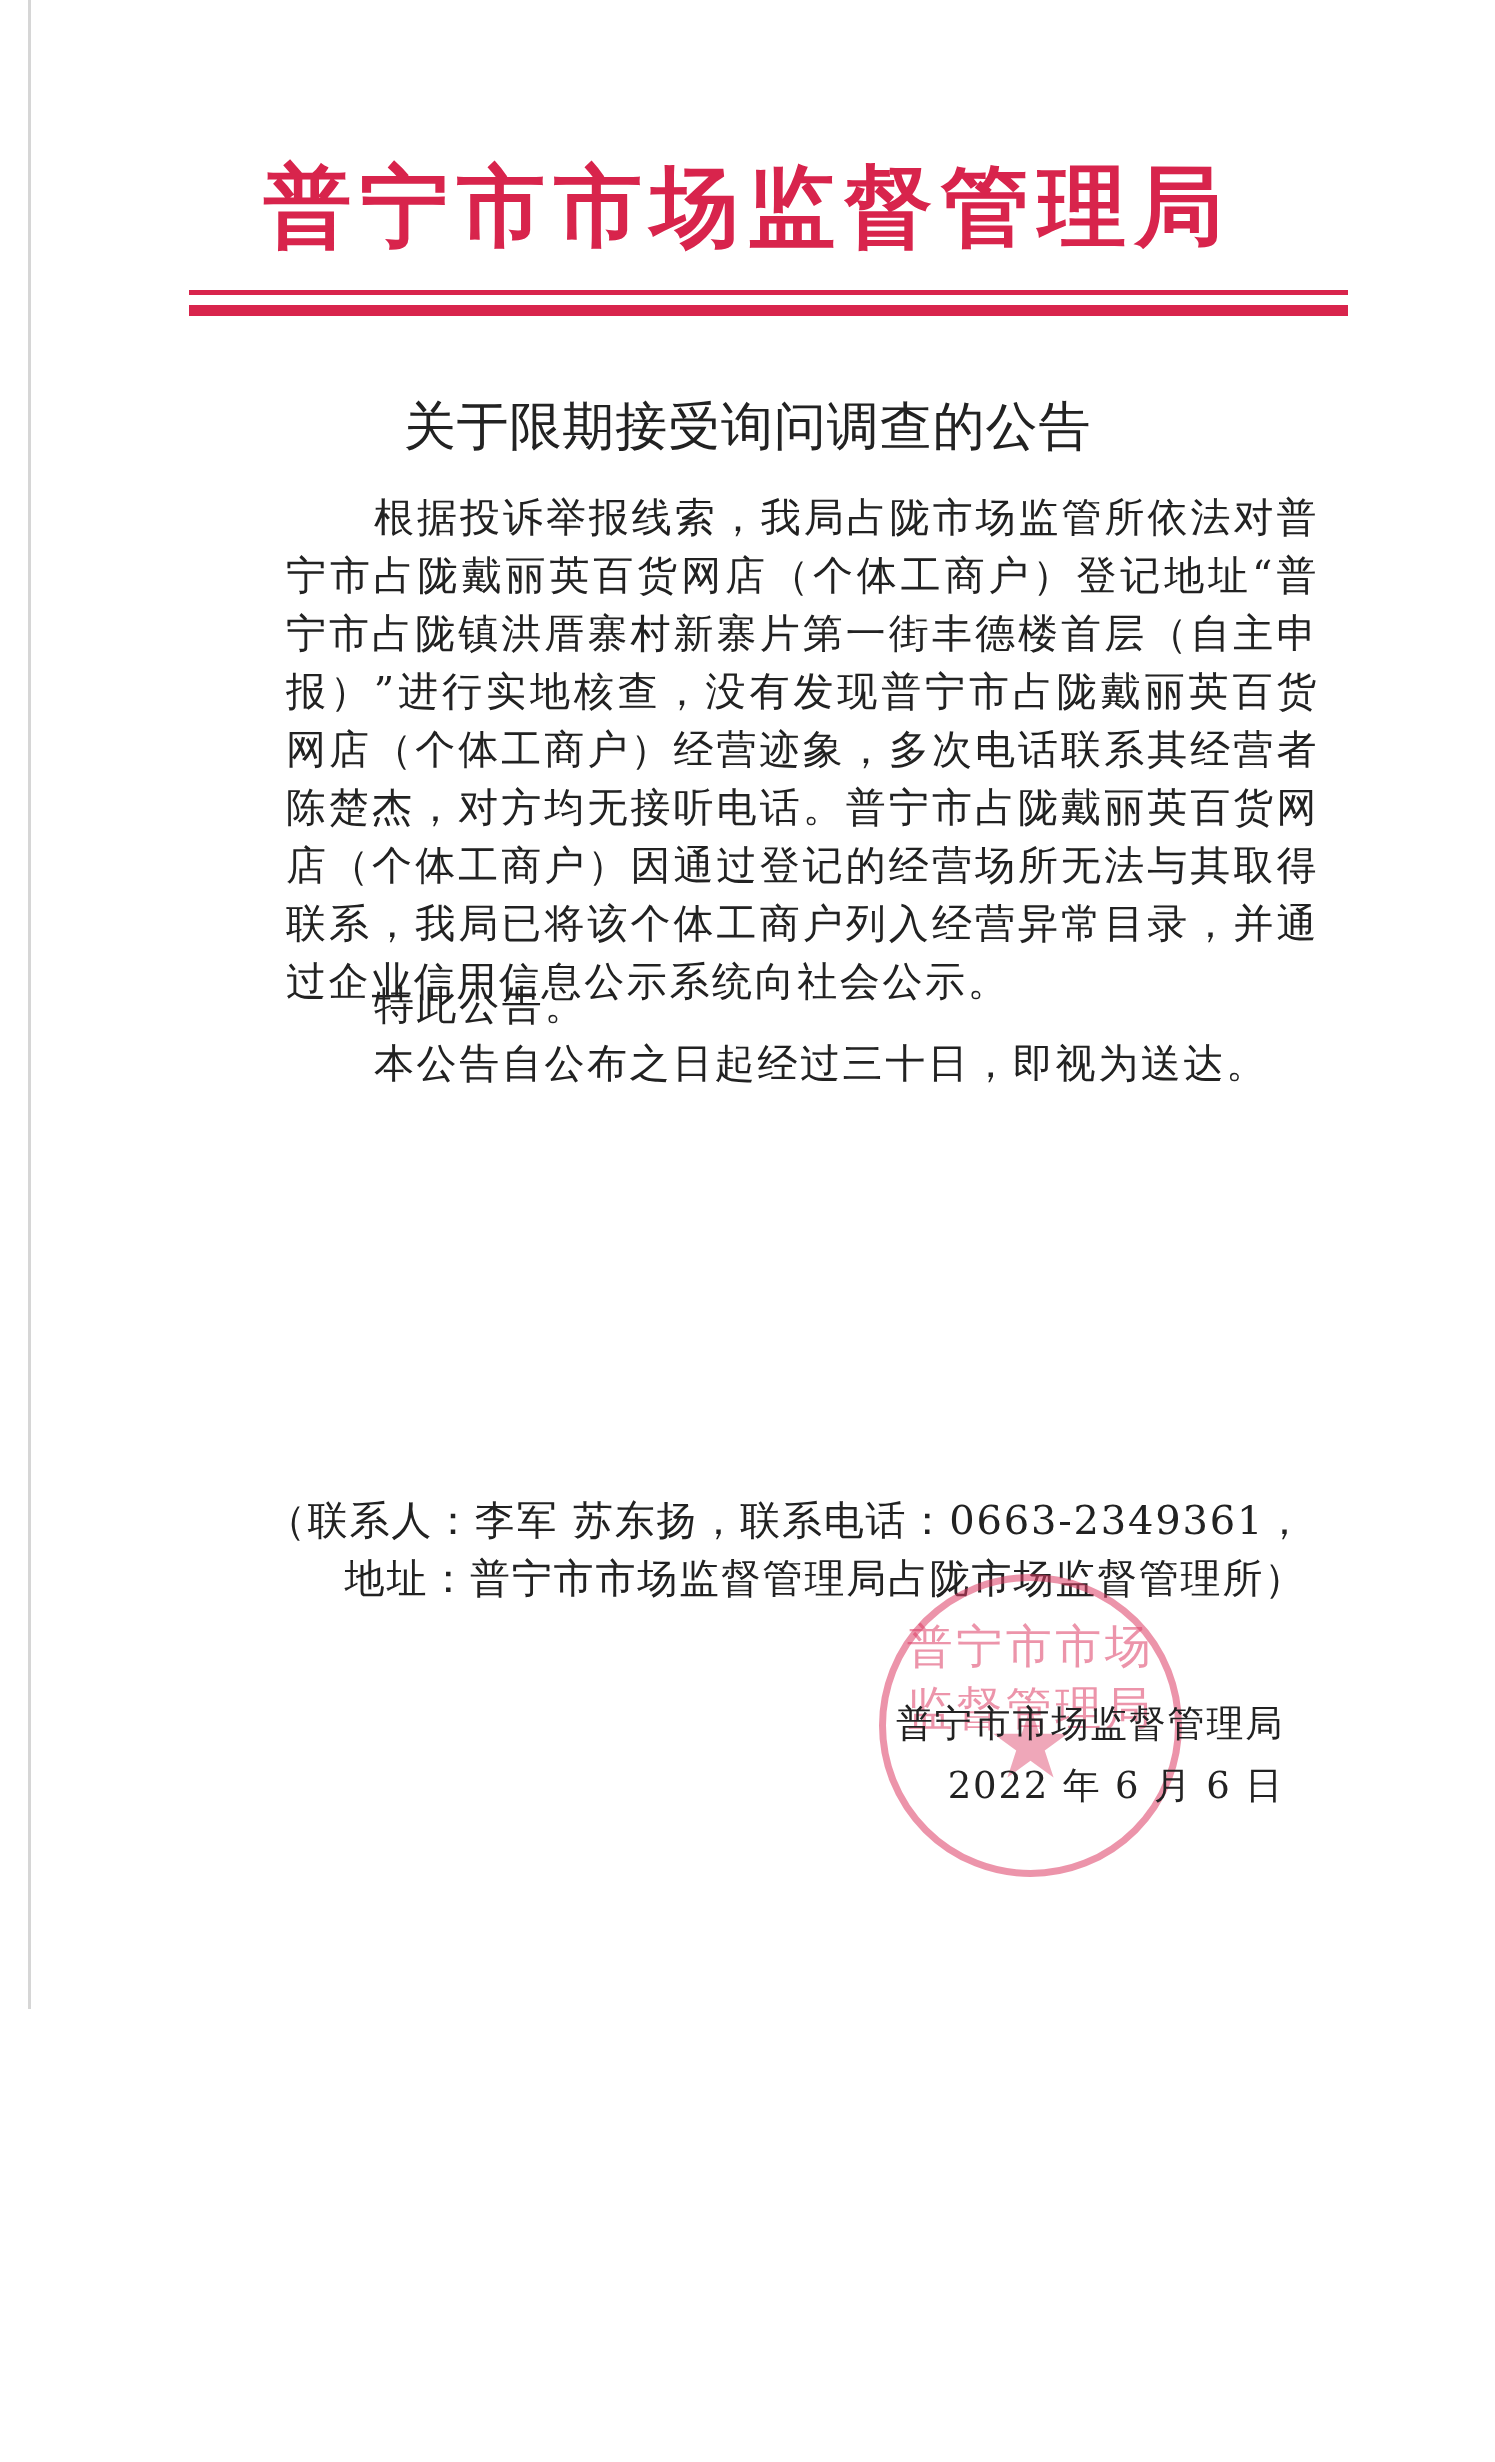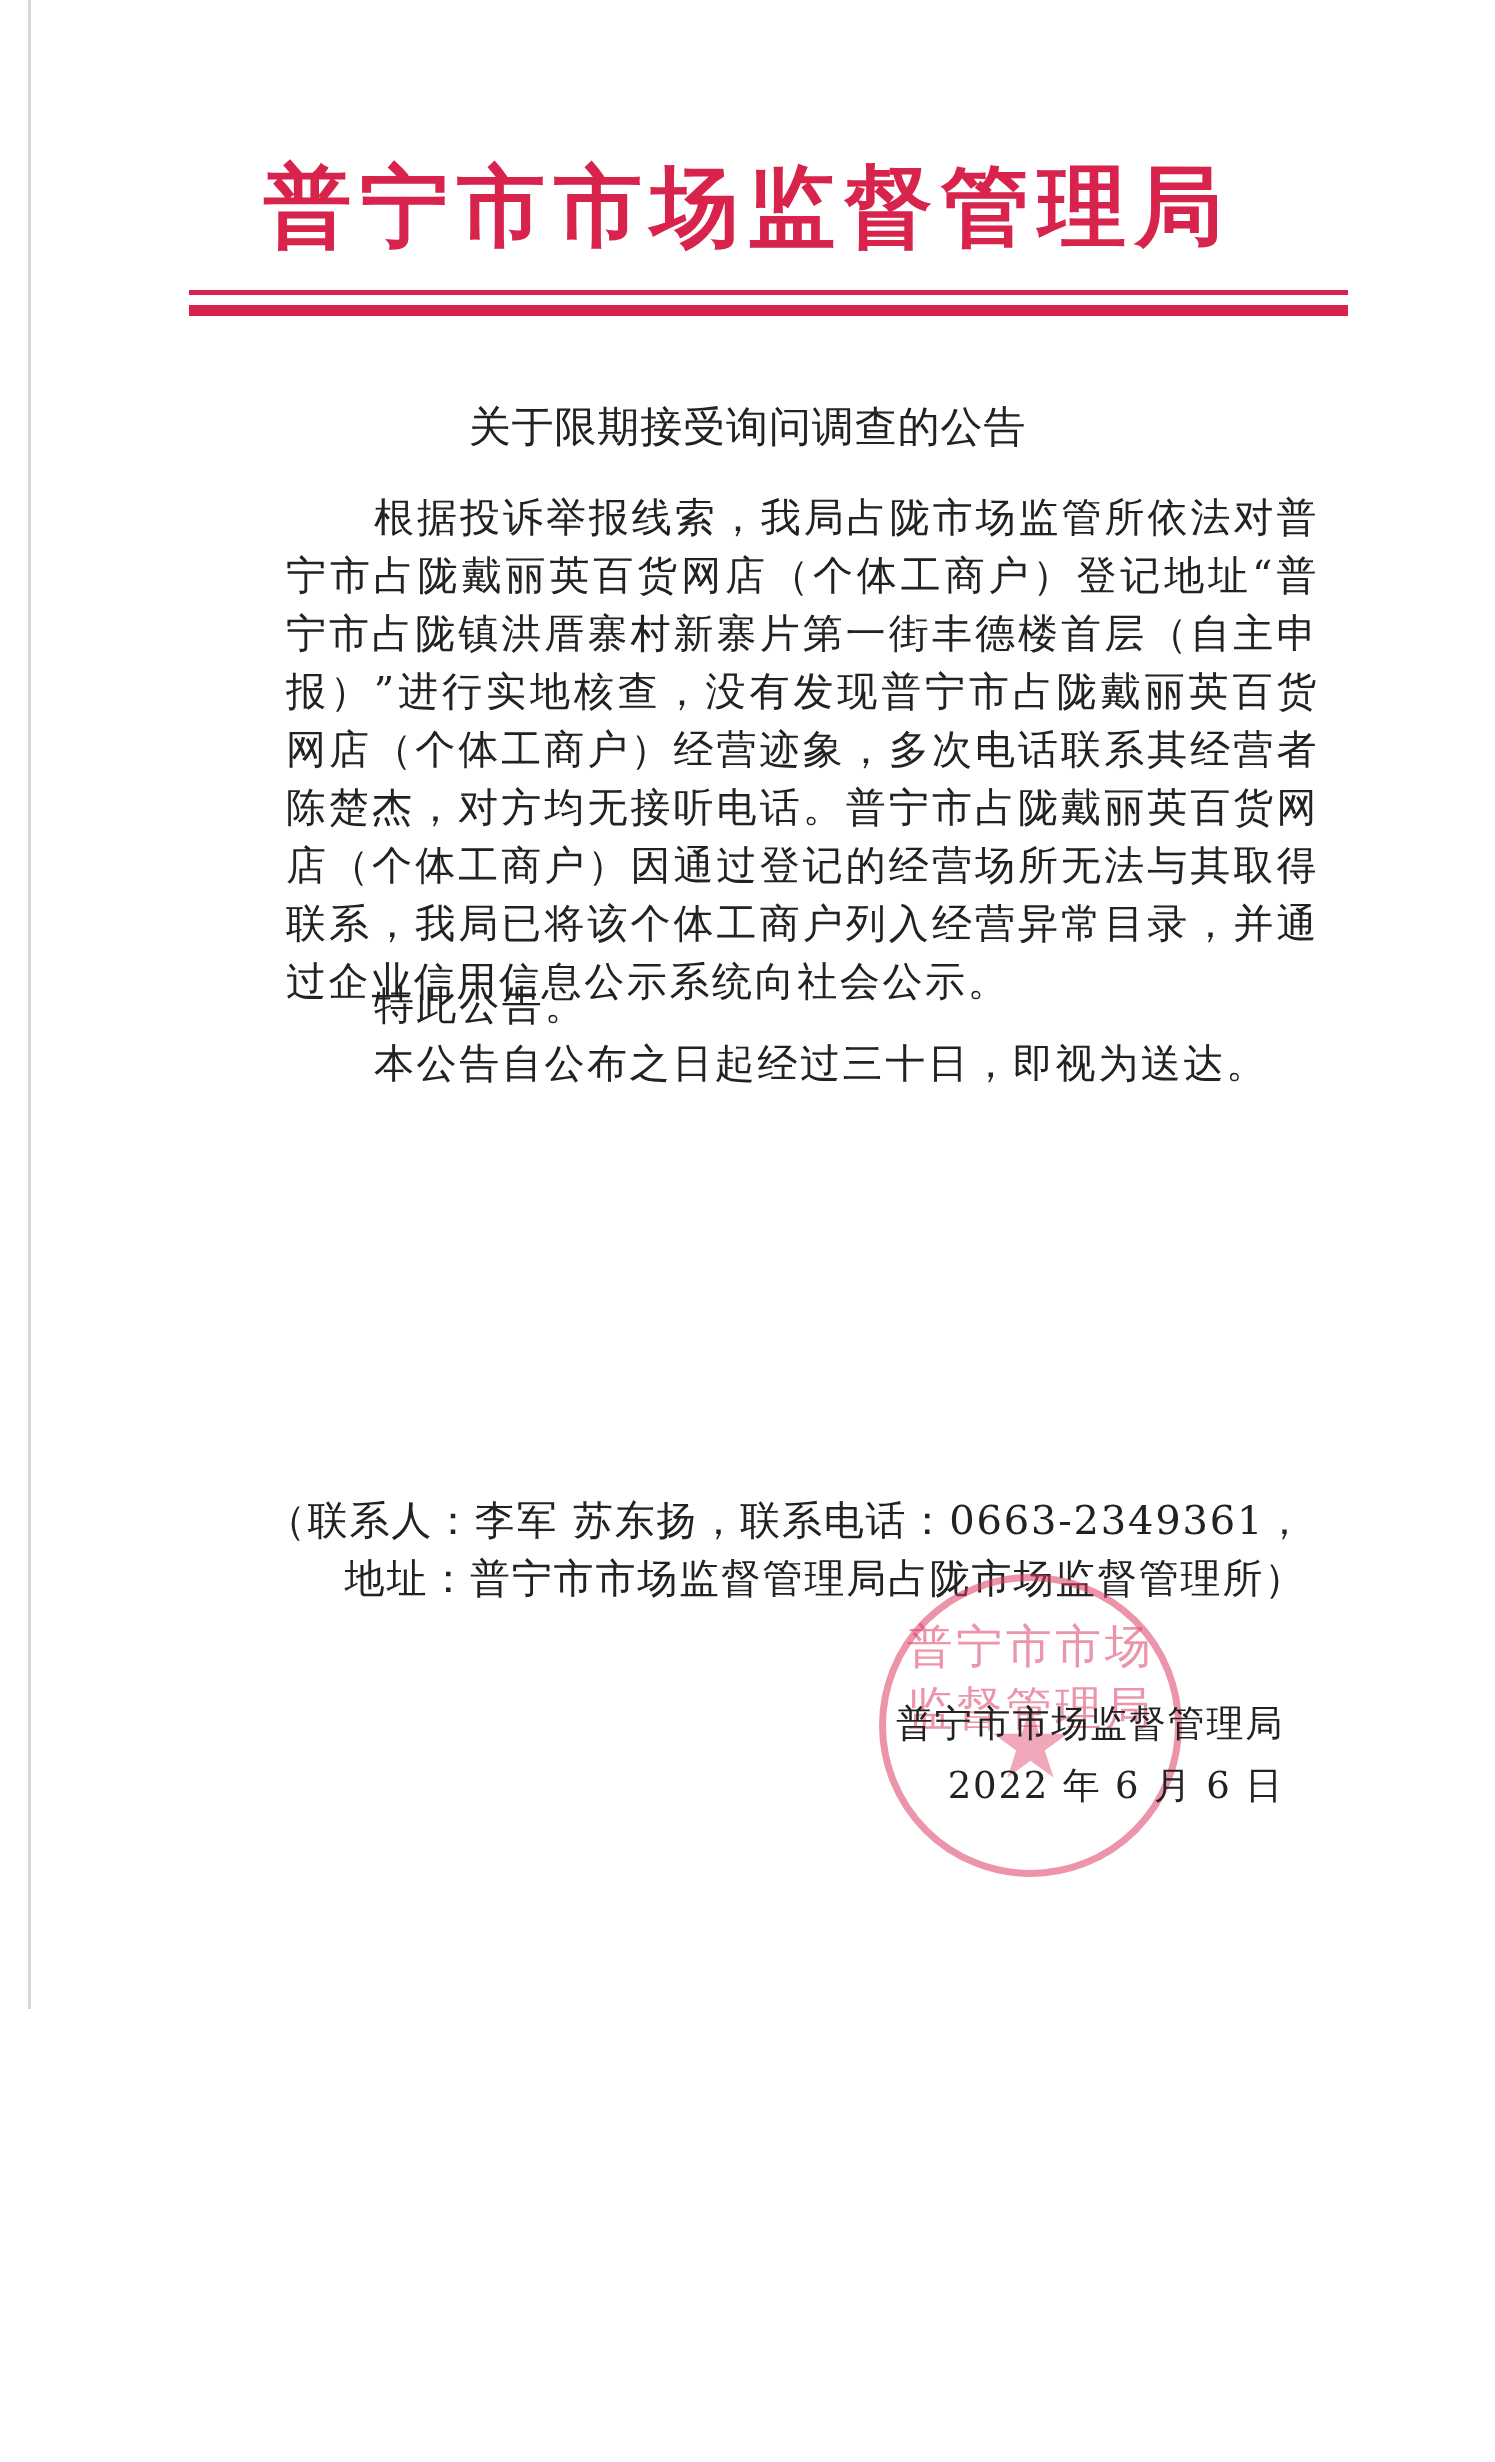--- a/index.html
+++ b/index.html
@@ -1,21 +1,21 @@
 <!DOCTYPE html>
 <html style="font-size:14px"><head>
 <meta charset="utf-8">
 <style>
   html,body{margin:0;padding:0;background:#fff;}
   body{width:1495px;height:2462px;position:relative;overflow:hidden;font-family:"DejaVu Serif","Liberation Serif",serif;color:#222;}
   .margin-line{position:absolute;left:28px;top:0;width:2.6px;height:2009px;background:#d6d6d6;}
   .header-title{position:absolute;left:0;width:1495px;top:154px;text-align:center;font-size:88px;font-weight:bold;letter-spacing:8.8px;color:#d8244c;font-family:"DejaVu Sans","Liberation Sans",sans-serif;line-height:106px;}
   .rule-thin{position:absolute;left:189px;width:1159px;top:290px;height:5.3px;background:#d8244c;}
   .rule-thick{position:absolute;left:189px;width:1159px;top:305px;height:10.6px;background:#d8244c;}
-  .doc-title{position:absolute;left:0;width:1495px;top:400px;text-align:center;font-size:42px;line-height:53px;color:#222;letter-spacing:0.9px;}
+  .doc-title{position:absolute;left:0;width:1495px;top:400px;text-align:center;font-size:52px;line-height:53px;color:#222;letter-spacing:0.9px;}
   .body{position:absolute;left:264px;width:1033px;font-size:40px;line-height:58px;color:#222;text-align:justify;letter-spacing:2.6px;margin-left:22px;}
   .para{margin:0;}
   .indent{text-indent:88px;}
   .p1{top:488px;}
   .p2{top:976px;}
   .contact{position:absolute;left:251px;width:1055px;top:1491px;font-size:40px;line-height:58px;letter-spacing:1.8px;text-align:right;}
   .stamp{position:absolute;left:879px;top:1574px;width:303px;height:303px;border-radius:50%;border:7px solid rgba(220,60,100,0.55);box-sizing:border-box;}
   .stamp-text{position:absolute;left:0;top:35px;width:100%;text-align:center;font-size:46px;color:rgba(220,60,100,0.55);letter-spacing:3.5px;font-family:"DejaVu Sans","Liberation Sans",sans-serif;}
   .stamp-star{position:absolute;left:0;top:106px;width:100%;text-align:center;font-size:97px;color:rgba(220,60,100,0.45);}
   .sign{position:absolute;left:879px;width:405px;top:1693px;text-align:right;font-size:37px;line-height:62px;letter-spacing:1.8px;color:#222;}

